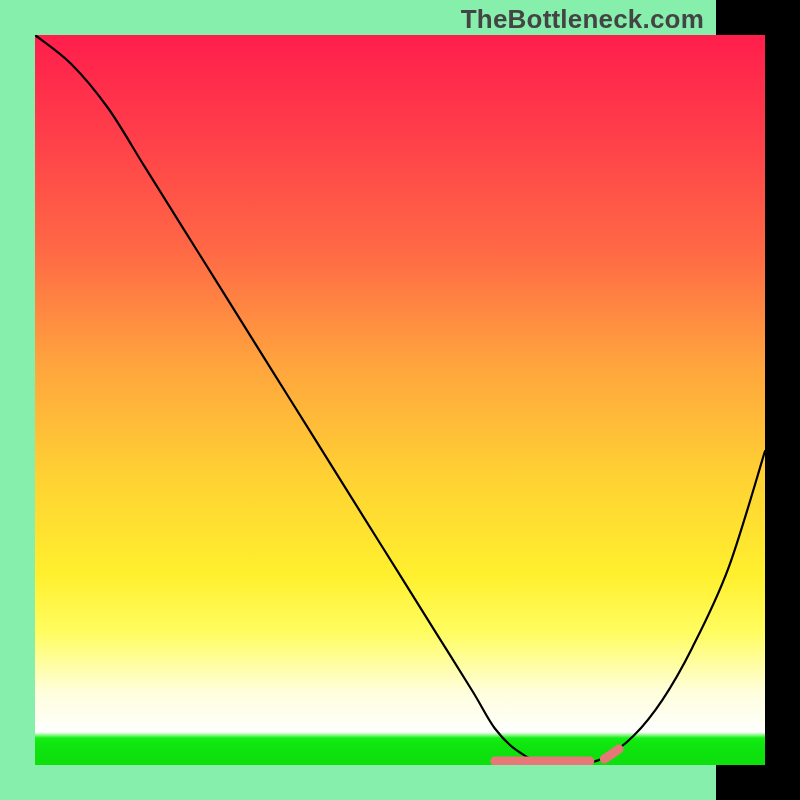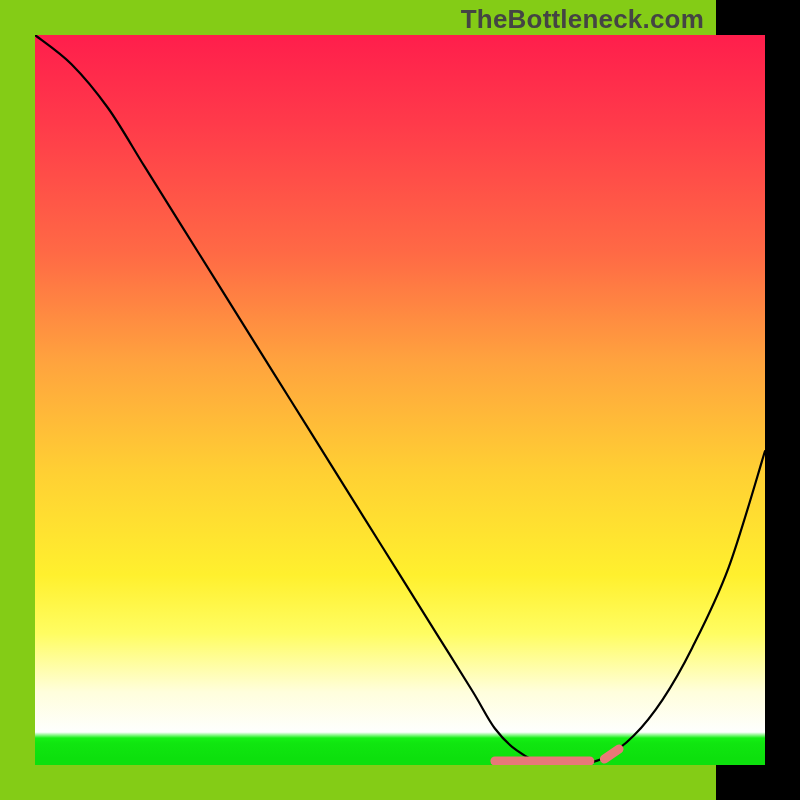--- a/index.html
+++ b/index.html
@@ -7,21 +7,21 @@
     padding: 0;
     width: 800px;
     height: 800px;
     background: #000;
     font-family: Arial, Helvetica, sans-serif;
   }
   .frame {
     position: relative;
     width: 716px;
     height: 800px;
-    background: #84cc16;
+    background: #86efac;
   }
   .watermark {
     position: absolute;
     top: 4px;
     right: 12px;
     color: #444;
     font-size: 26px;
     font-weight: 600;
     letter-spacing: 0.2px;
     z-index: 10;

